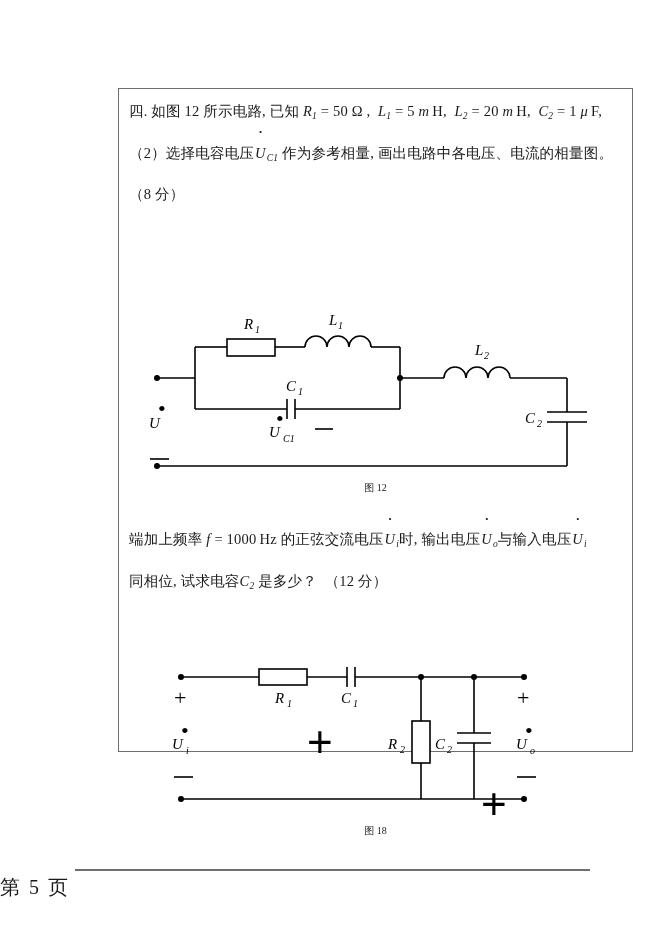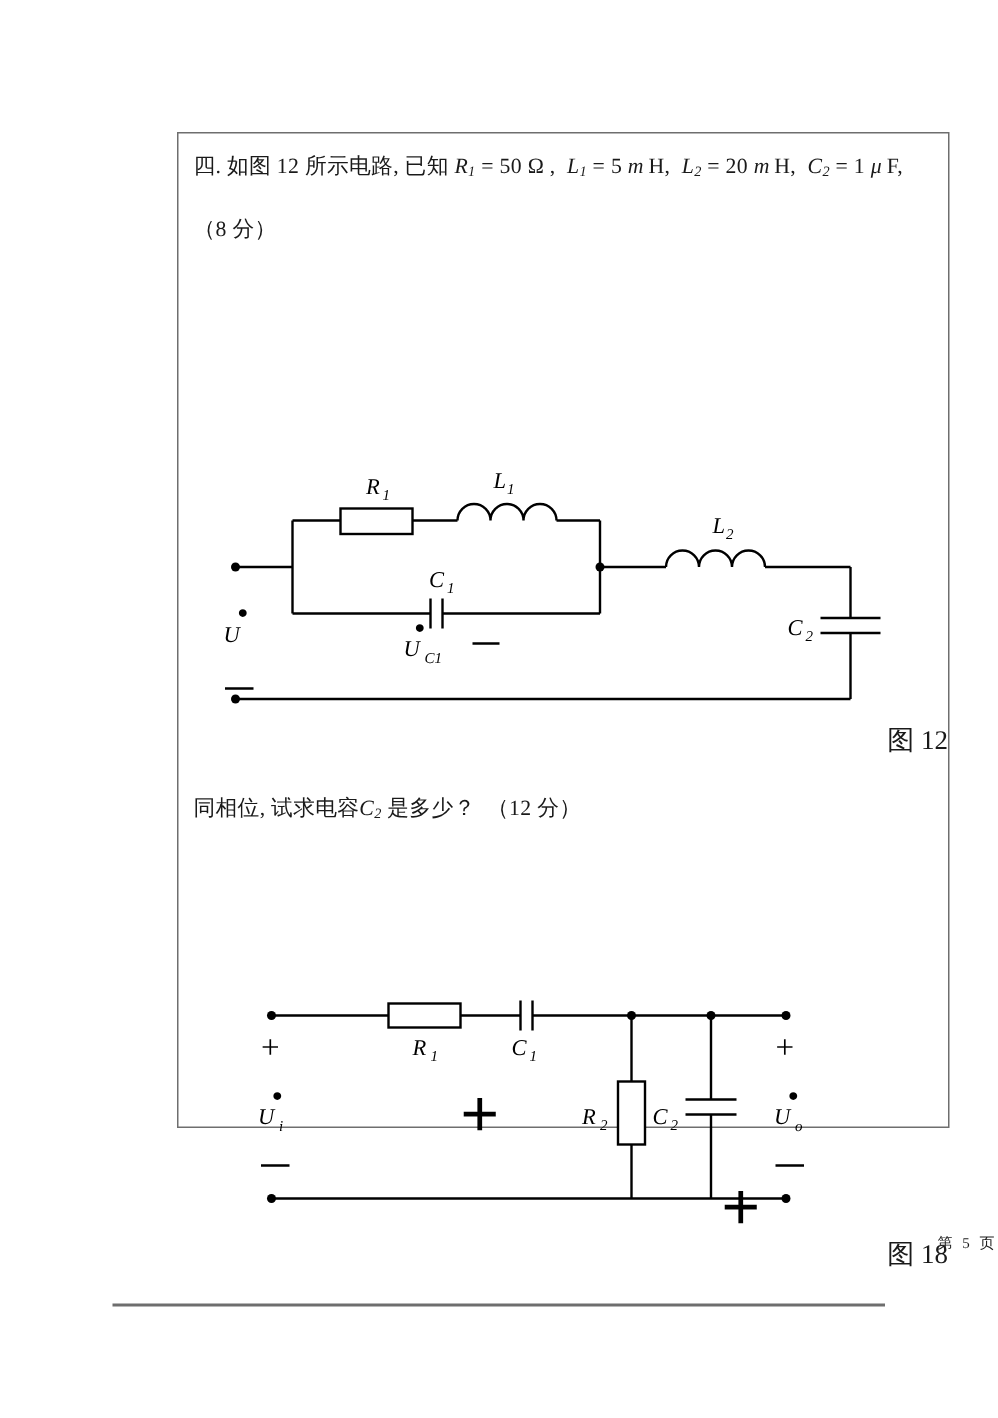--- a/index.html
+++ b/index.html
@@ -60,41 +60,41 @@
     transform: translateX(-40%);
     font-size: 0.62em;
     font-style: normal;
     line-height: 1;
   }
 
   
   .figwrap { position: absolute; }
   .figcap {
     position: absolute;
-    text-align: right;
-    font-size: 18px;
+    text-align: center;
+    font-size: 10px;
     white-space: nowrap;
   }
 
   
   #footer-rule {
     position: absolute;
     left: 75px;
     top: 869px;
     width: 515px;
     height: 1.5px;
     background: #6e6e6e;
   }
   #page-footer {
     position: absolute;
     left: 0;
-    top: 822px;
+    top: 874px;
     width: 665px;
-    text-align: right;
-    font-size: 10px;
+    text-align: left;
+    font-size: 20px;
     letter-spacing: 2px;
   }
 
   svg { display: block; }
   .wire { stroke: #000; stroke-width: 1.6; fill: none; }
   .comp { stroke: #000; stroke-width: 1.6; fill: #fff; }
   .node { fill: #000; }
   .lbl { font-family: "Liberation Serif", serif; font-style: italic; font-size: 15px; fill: #000; }
   .lblsub { font-family: "Liberation Serif", serif; font-style: italic; font-size: 10px; fill: #000; }
   .sgn { font-family: "Liberation Serif", serif; font-size: 22px; fill: #000; font-style: normal; }
@@ -109,20 +109,23 @@
 
     <div class="line">
       四. 如图 12 所示电路,&nbsp;已知 <i class="v">R</i><span class="sub">1</span> = 50&nbsp;Ω ,&nbsp;
       <i class="v">L</i><span class="sub">1</span> = 5 <i class="v">m</i> H,&nbsp;
       <i class="v">L</i><span class="sub">2</span> = 20 <i class="v">m</i> H,&nbsp;
       <i class="v">C</i><span class="sub">2</span> = 1 <i class="v">μ</i> F,
     </div>
 
 
 
+    <div class="line">
+      （2）选择电容电压<span class="phasor">U</span><span class="sub">C1</span> 作为参考相量,&nbsp;画出电路中各电压、电流的相量图。
+    </div>
 
     <div class="line">
       （8 分）
     </div>
   </div>
 
   <div class="figwrap" style="left:28px; top:200px;">
     <svg width="460" height="200" viewBox="0 0 460 200">
 
       <line class="wire" x1="48" y1="58" x2="80" y2="58"></line>
@@ -184,20 +187,23 @@
     </svg>
   </div>
 
   <div class="figcap" style="left:0; right:0; top:392px;">
     <span>图 12</span>
   </div>
 
   <div class="qblock" style="top:432px;">
 
 
+    <div class="line">
+      端加上频率 <i class="v">f</i> = 1000 Hz 的正弦交流电压<span class="phasor">U</span><span class="sub">i</span>时,&nbsp;输出电压<span class="phasor">U</span><span class="sub">o</span>与输入电压<span class="phasor">U</span><span class="sub">i</span>
+    </div>
 
     <div class="line">
       同相位,&nbsp;试求电容<i class="v">C</i><span class="sub">2</span> 是多少？&nbsp;&nbsp;（12 分）
     </div>
   </div>
 
   <div class="figwrap" style="left:50px; top:570px;">
     <svg width="420" height="160" viewBox="0 0 420 160">
 
       <line class="wire" x1="12" y1="18" x2="90" y2="18"></line>

